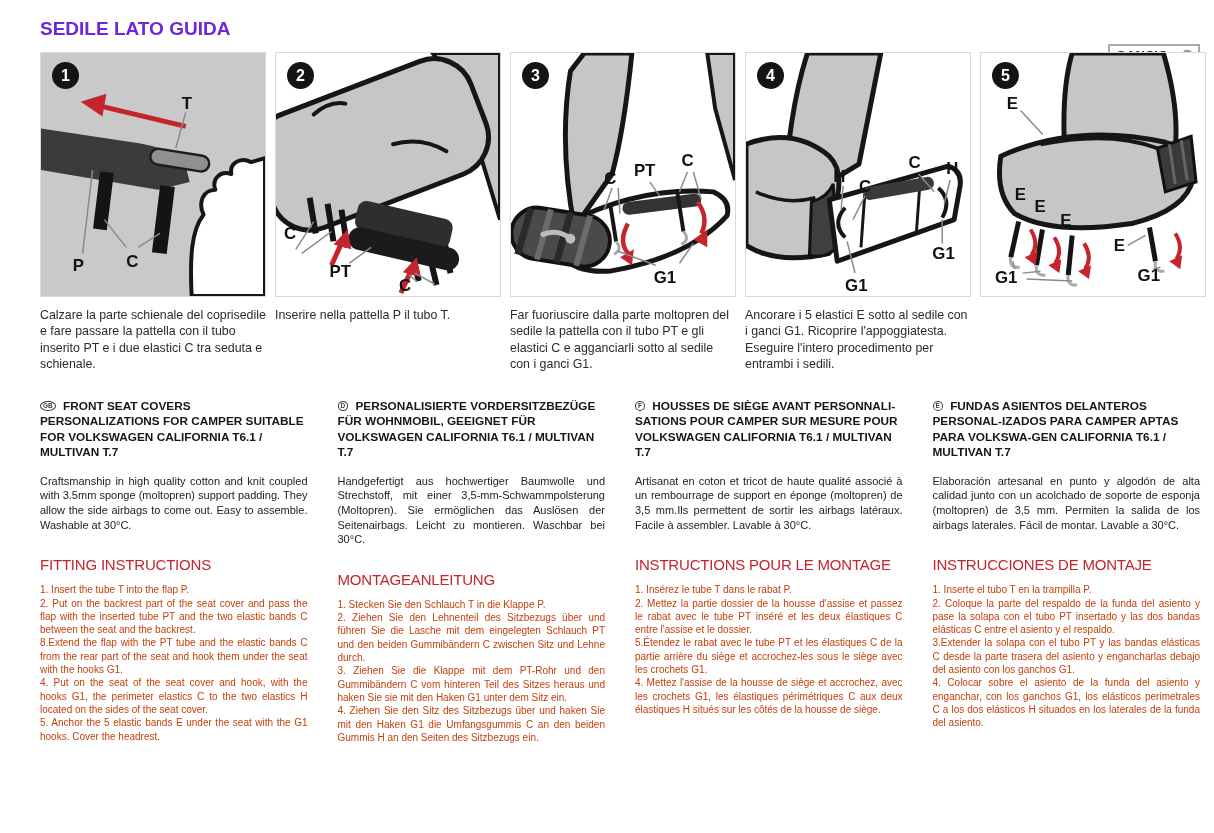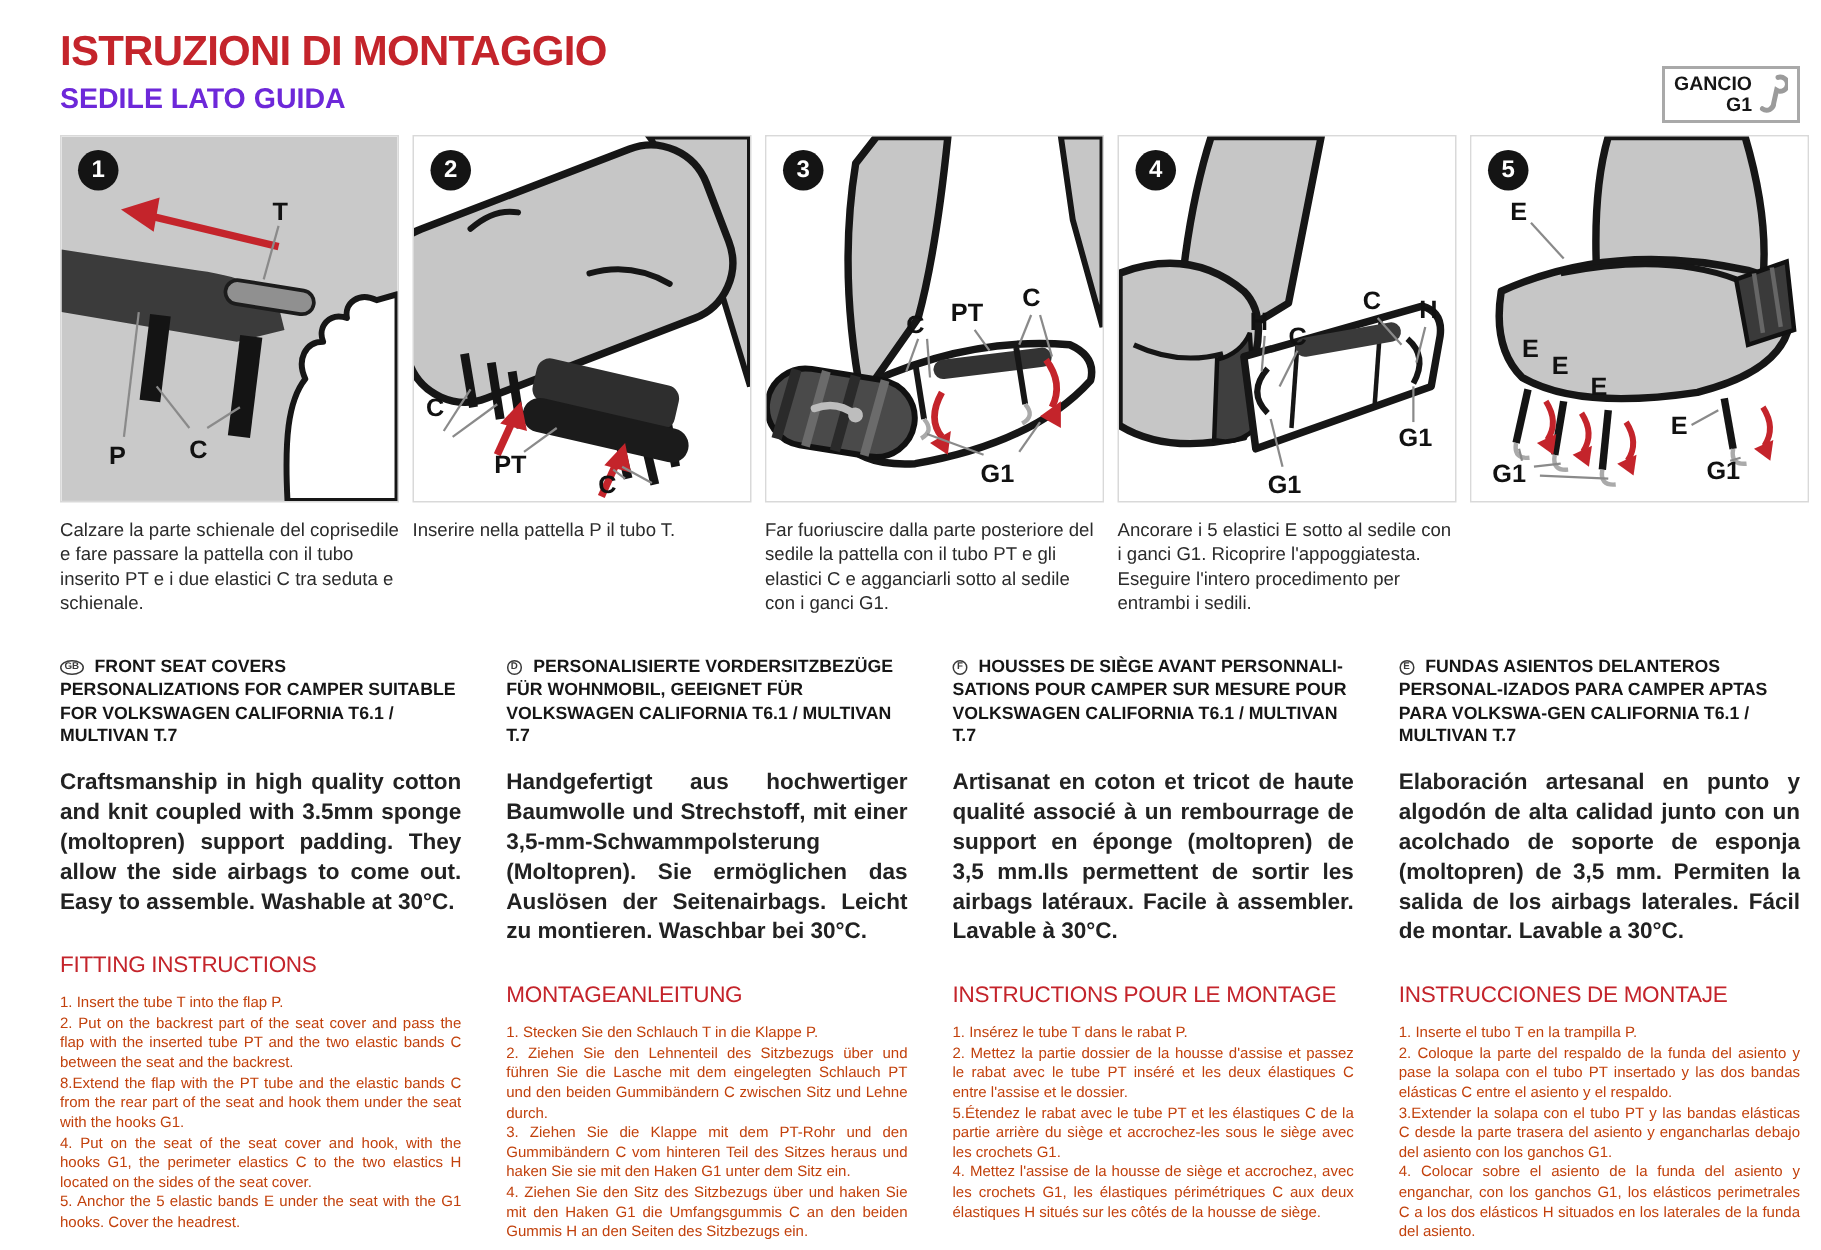--- a/index.html
+++ b/index.html
@@ -37,31 +37,30 @@
 
   
   .columns { display:flex; gap:30px; margin-top:26px; }
   .col { flex:1 1 0; min-width:0; }
   .col-header { margin:0 0 13px; font-size:11.8px; font-weight:bold; line-height:1.32; color:#161616; }
   .badge {
     display:inline-block; border:1px solid #3a3a3a; border-radius:50%;
     font-size:6.5px; line-height:8px; padding:0 2px; font-weight:bold;
     vertical-align:2px; margin-right:4px; color:#3a3a3a;
   }
-  .intro { margin:0; font-size:15px; line-height:1.33; text-align:justify; color:#222;font-weight:bold; }
+  .intro { margin:0; font-size:11px; line-height:1.33; text-align:justify; color:#222; }
   .section-title { margin:24px 0 10px; font-size:15px; font-weight:normal; letter-spacing:-0.2px; color:#c4242b; }
   .steps { }
   .step { margin:0; font-size:10px; line-height:1.33; text-align:justify; color:#c2410c; }
 </style>
 </head>
 <body>
 
 <div class="page">
 
-  <h1 class="title">ISTRUZIONI DI MONTAGGIO</h1>
   <h2 class="subtitle">SEDILE LATO GUIDA</h2>
 
   <div class="hook-box">
     <div class="hook-text">
       <div>GANCIO</div>
       <div>G1</div>
     </div>
     <svg width="20" height="32" viewBox="0 0 20 32">
       <path d="M13,4 a5,5 0 1 1 -1,9 l-2,9 a5,5 0 0 1 -8,4" fill="none" stroke="#9b9b9b" stroke-width="3.5" stroke-linecap="round"></path>
     </svg>
@@ -232,21 +231,21 @@
         <text x="134" y="200">E</text>
         <text x="14" y="232">G1</text>
         <text x="158" y="230">G1</text>
       </svg>
     </figure>
   </div>
 
   <div class="captions">
     <div class="caption">Calzare la parte schienale del coprisedile e fare passare la pattella con il tubo inserito PT e i due elastici C tra seduta e schienale.</div>
     <div class="caption">Inserire nella pattella P il tubo T.</div>
-    <div class="caption">Far fuoriuscire dalla parte posteriore del sedile la pattella con il tubo PT e gli elastici C e agganciarli sotto al sedile con i ganci G1.</div>
+    <div class="caption">Far fuoriuscire dalla parte moltopren del sedile la pattella con il tubo PT e gli elastici C e agganciarli sotto al sedile con i ganci G1.</div>
     <div class="caption">Ancorare i 5 elastici E sotto al sedile con i ganci G1. Ricoprire l'appoggiatesta. Eseguire l'intero procedimento per entrambi i sedili.</div>
   </div>
 
   <div class="columns">
 
     <section class="col">
       <h3 class="col-header">
         <span class="badge">GB</span>
         <span>FRONT SEAT COVERS PERSONALIZATIONS FOR CAMPER SUITABLE FOR VOLKSWAGEN CALIFORNIA T6.1 / MULTIVAN T.7</span>
       </h3>

